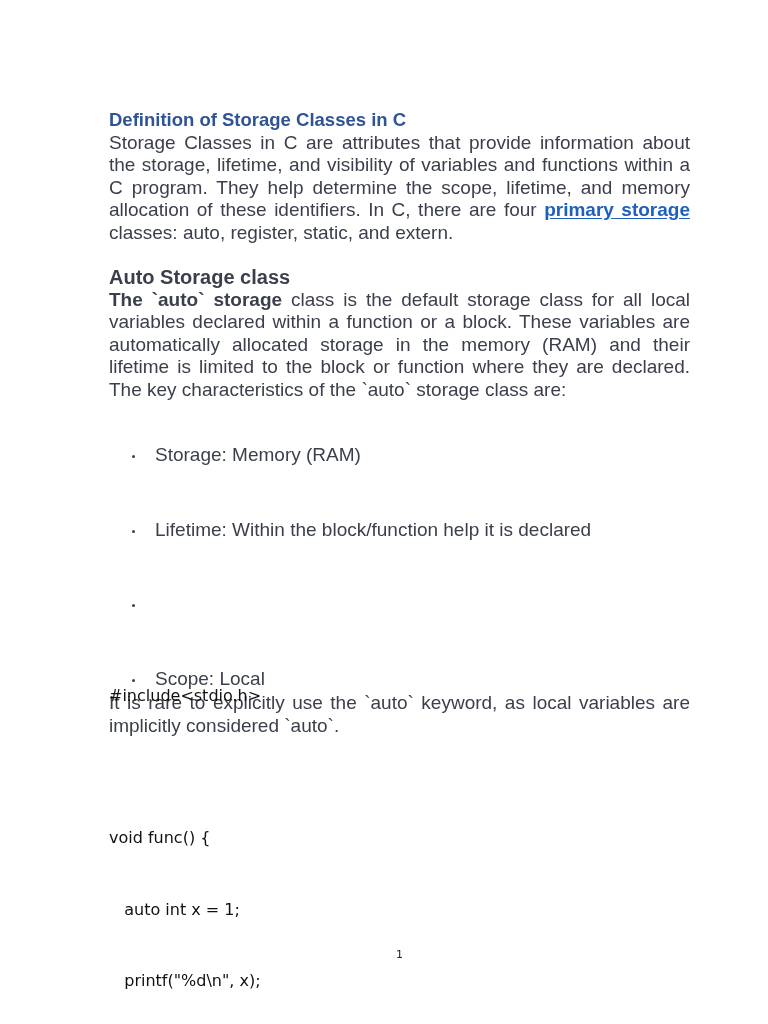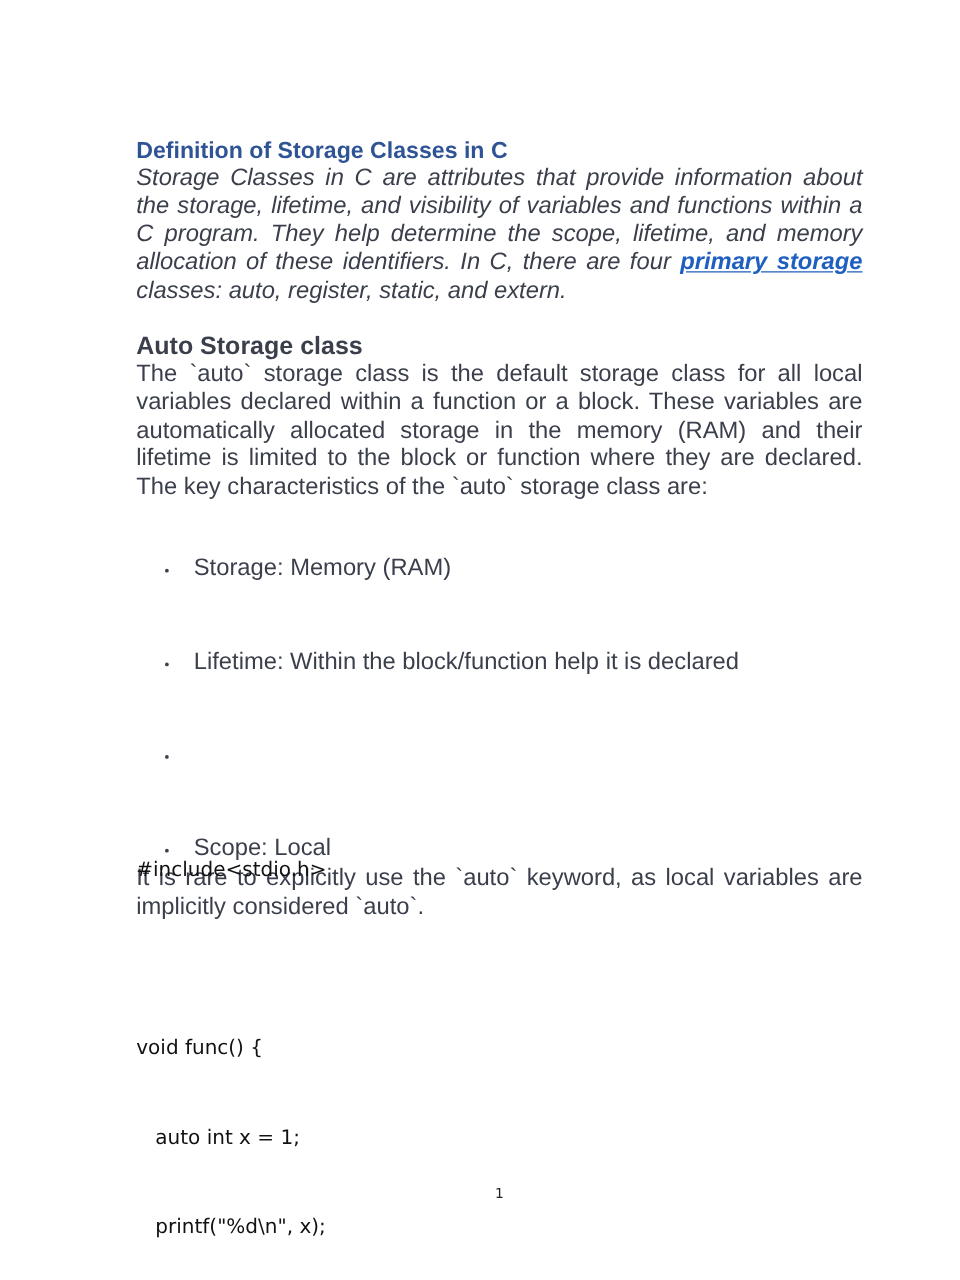--- a/index.html
+++ b/index.html
@@ -45,30 +45,29 @@
       line-height: 22.5px;
       margin: 0;
     }
     .para {
       margin: 0;
       text-align: justify;
       text-align-last: left;
     }
     .para.space-after {
       margin-bottom: 22px;
-      font-style: italic;
     }
     .link {
       color: #1f5fbf;
       font-weight: bold;
       text-decoration: underline;
       text-underline-offset: 2px;
     }
     .bold {
-      font-weight: normal;
+      font-weight: bold;
     }
     ul.bullets {
       list-style: none;
       margin: 7px 0 0 0;
       padding: 0;
     }
     ul.bullets li {
       position: relative;
       padding-left: 46px;
       height: 31.5px;

